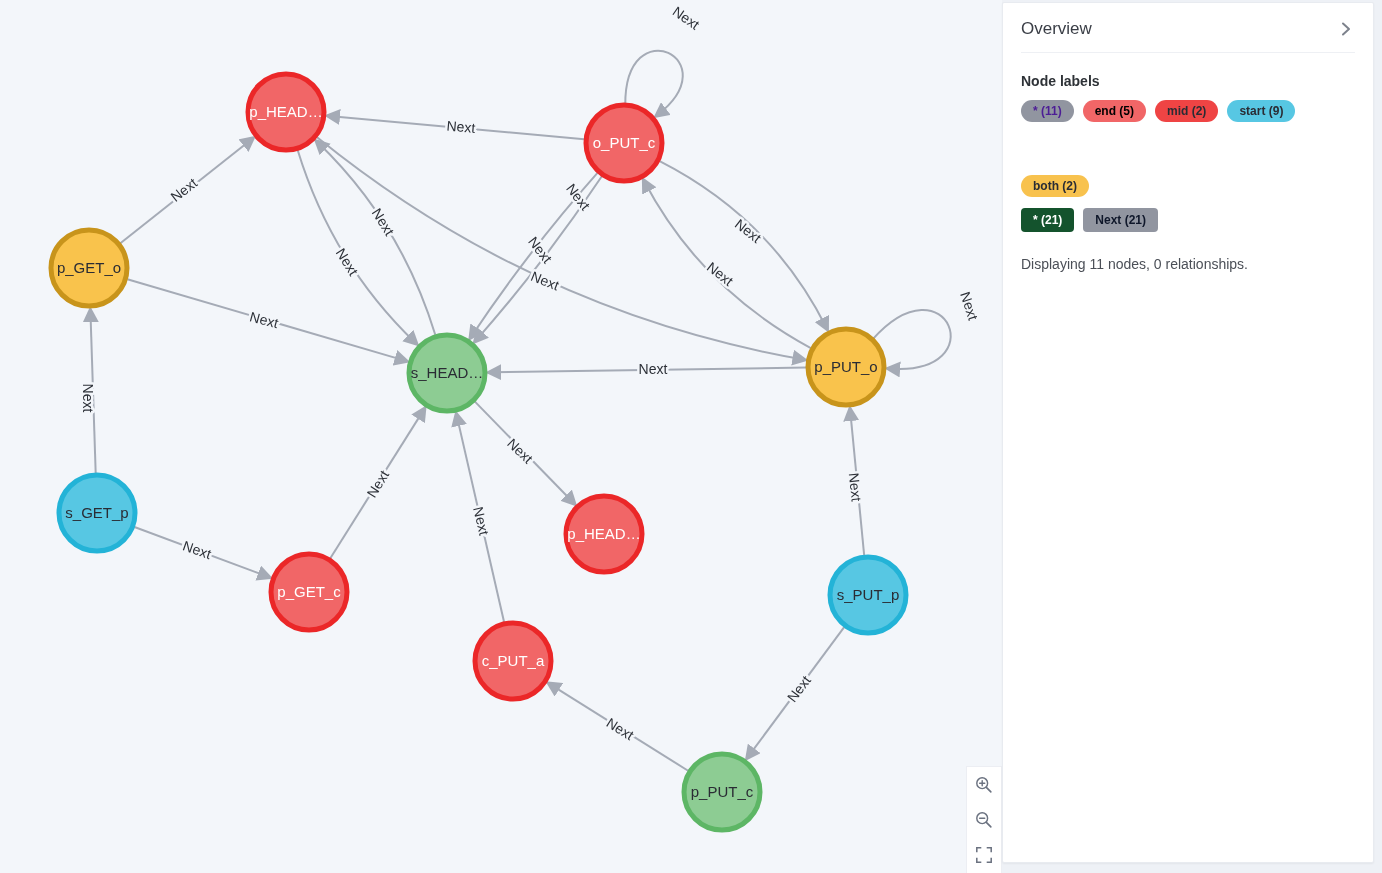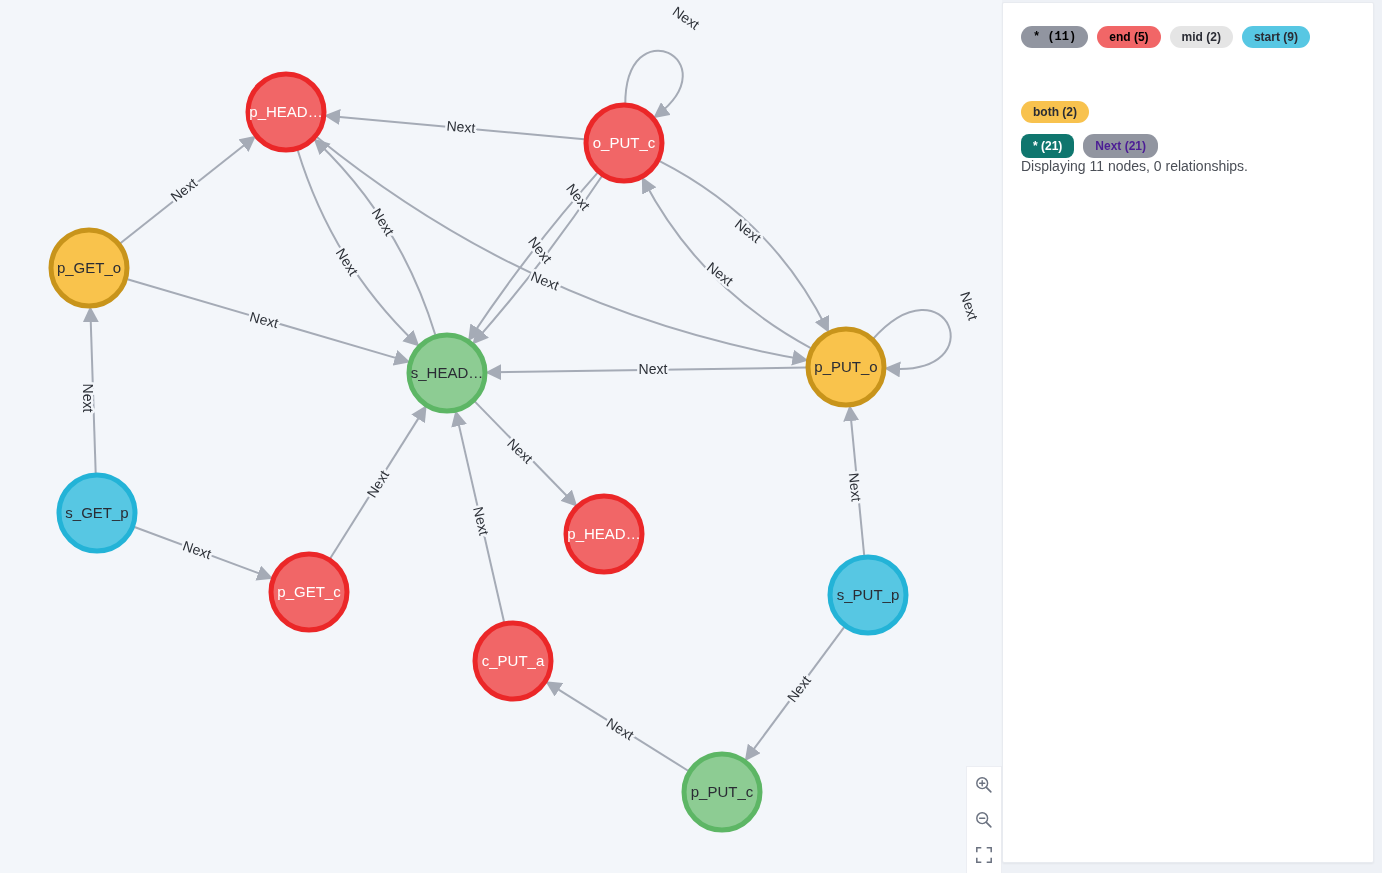--- a/index.html
+++ b/index.html
@@ -27,21 +27,21 @@
   }
   .sb-title{font-size:17px;color:#3a3e46;}
   .chev-btn{background:none;border:none;cursor:pointer;padding:2px 4px;line-height:0;}
   .sb-section-title{font-weight:bold;font-size:14px;color:#2e3237;margin-top:20px;}
   .pill-row{margin-top:11px;display:flex;flex-wrap:wrap;gap:9px;}
   .pill{
     font-size:12px;font-weight:bold;padding:5px 12px;border-radius:14px;
     cursor:pointer;line-height:1;display:inline-block;
   }
   .pill.square{border-radius:4px;padding:6px 12px;}
-  .sb-status{font-size:14px;color:#4b4f57;}
+  .sb-status{margin-top:24px;font-size:14px;color:#4b4f57;}
   
   .zoomctl{
     position:absolute;left:966px;top:766px;width:36px;height:107px;
     background:#fff;border:1px solid #eceef3;border-bottom:none;box-sizing:border-box;
     display:flex;flex-direction:column;align-items:center;justify-content:space-around;
   }
   .zbtn{
     background:none;border:none;cursor:pointer;width:28px;height:28px;
     display:flex;align-items:center;justify-content:center;padding:0;color:#6b7280;
   }
@@ -166,28 +166,37 @@
     </svg>
   </button>
   <button class="zbtn">
     <svg width="18" height="18" viewBox="0 0 20 20">
       <path d="M2 7 V2 H7 M13 2 H18 V7 M18 13 V18 H13 M7 18 H2 V13" fill="none" stroke="currentColor" stroke-width="1.7"></path>
     </svg>
   </button>
 </div>
 
 <div class="sidebar">
-
+  <div class="sb-header">
+    <span class="sb-title">Overview</span>
+    <button class="chev-btn">
+      <svg width="10" height="16" viewBox="0 0 10 16">
+        <path d="M2 2.5 L8 8 L2 13.5" fill="none" stroke="#7d828c" stroke-width="2" stroke-linecap="round" stroke-linejoin="round"></path>
+      </svg>
+    </button>
+  </div>
+
+  <div class="sb-section-title">Node labels</div>
   <div class="pill-row" id="node-pills">
-      <span class="pill" style="background: rgb(145, 149, 160); color: #000000; font-family: Liberation Mono, monospace;">* (11)</span>
+      <span class="pill" style="background: rgb(145, 149, 160); color: #4c1d95;">* (11)</span>
       <span class="pill" style="background: rgb(241, 102, 103); color: #000000;">end (5)</span>
-      <span class="pill" style="background: #e5e5e5; color: rgb(42, 44, 52);">mid (2)</span>
+      <span class="pill" style="background: #ef4444; color: rgb(42, 44, 52);">mid (2)</span>
       <span class="pill" style="background: rgb(87, 199, 227); color: rgb(42, 44, 52);">start (9)</span>
       <span class="pill" style="background: rgb(248, 194, 78); color: rgb(42, 44, 52); margin-top: 44px;">both (2)</span>
     </div>
 
   <div class="pill-row" id="rel-pills">
-      <span class="pill square" style="background: #0f766e; color: rgb(255, 255, 255); border-radius: 8px;">* (21)</span>
-      <span class="pill square" style="background: rgb(145, 149, 160); color: #4c1d95; border-radius: 11px;">Next (21)</span>
+      <span class="pill square" style="background: #14532d; color: rgb(255, 255, 255);">* (21)</span>
+      <span class="pill square" style="background: rgb(145, 149, 160); color: #0f172a;">Next (21)</span>
     </div>
 
   <div class="sb-status">Displaying 11 nodes, 0 relationships.</div>
 </div>
 
 </body></html>

